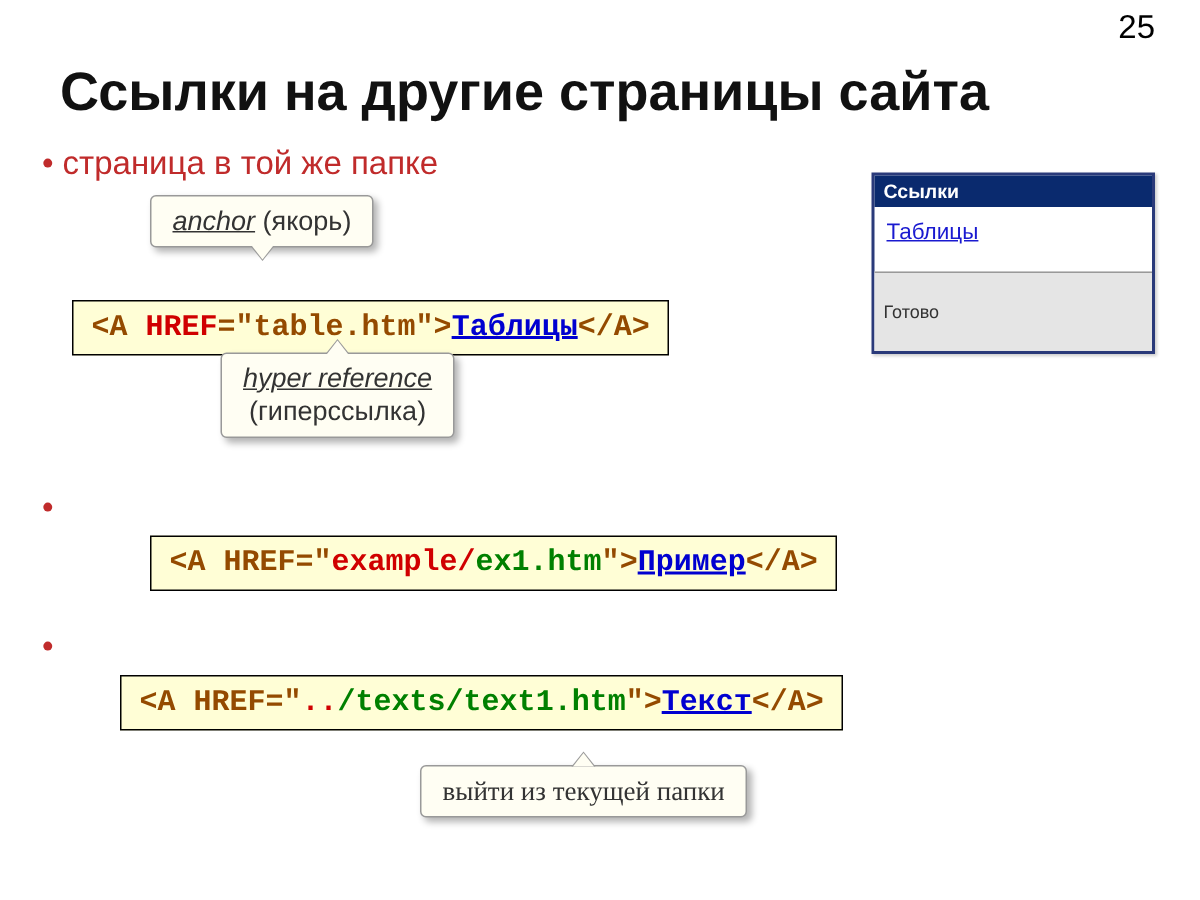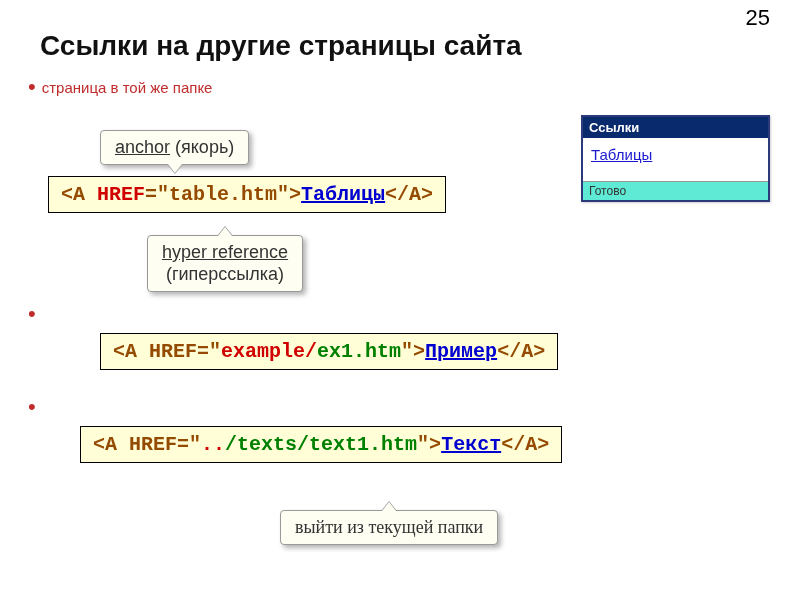--- a/index.html
+++ b/index.html
@@ -13,53 +13,53 @@
     overflow: hidden;
   }
   .page-num {
     position: absolute;
     top: 5px;
     right: 30px;
     font-size: 22px;
     color: #000;
   }
   .title {
-    font-size: 28px;
+    font-size: 36px;
     font-weight: bold;
     color: #111;
-    margin: 30px 0 0 40px;
+    margin: 40px 0 0 40px;
   }
   .bullet-row {
     display: flex;
     align-items: center;
     margin-left: 28px;
     margin-top: 14px;
   }
   .bullet-dot {
     color: #c02b2b;
     font-size: 22px;
     margin-right: 6px;
     line-height: 1;
   }
   .bullet-text {
     color: #c02b2b;
-    font-size: 15px;
+    font-size: 22px;
   }
   .tooltip {
     position: absolute;
     background: #fffef3;
     border: 1px solid #999;
     border-radius: 4px;
     padding: 6px 14px;
     font-size: 18px;
     color: #333;
     box-shadow: 3px 3px 5px rgba(0,0,0,0.3);
     text-align: center;
   }
-  .tooltip .em { text-decoration: underline; }
+  .tooltip .em { font-style: italic; text-decoration: underline; }
   .tooltip::after {
     content: "";
     position: absolute;
     bottom: -9px;
     left: 50%;
     margin-left: -7px;
     width: 0; height: 0;
     border-left: 7px solid transparent;
     border-right: 7px solid transparent;
     border-top: 9px solid #fffef3;
@@ -110,23 +110,23 @@
   }
   .win-body {
     padding: 8px 8px 18px 8px;
   }
   .win-body a {
     color: #1a1ad0;
     text-decoration: underline;
     font-size: 15px;
   }
   .win-status {
-    background: #5eead4;
+    background: #e5e5e5;
     border-top: 1px solid #999;
-    padding: 2px 6px;
+    padding: 19px 6px;
     font-size: 12px;
     color: #333;
   }
 </style>
 </head>
 <body>
 
 
 
 <div class="page-num" data-name="page-number">25</div>

